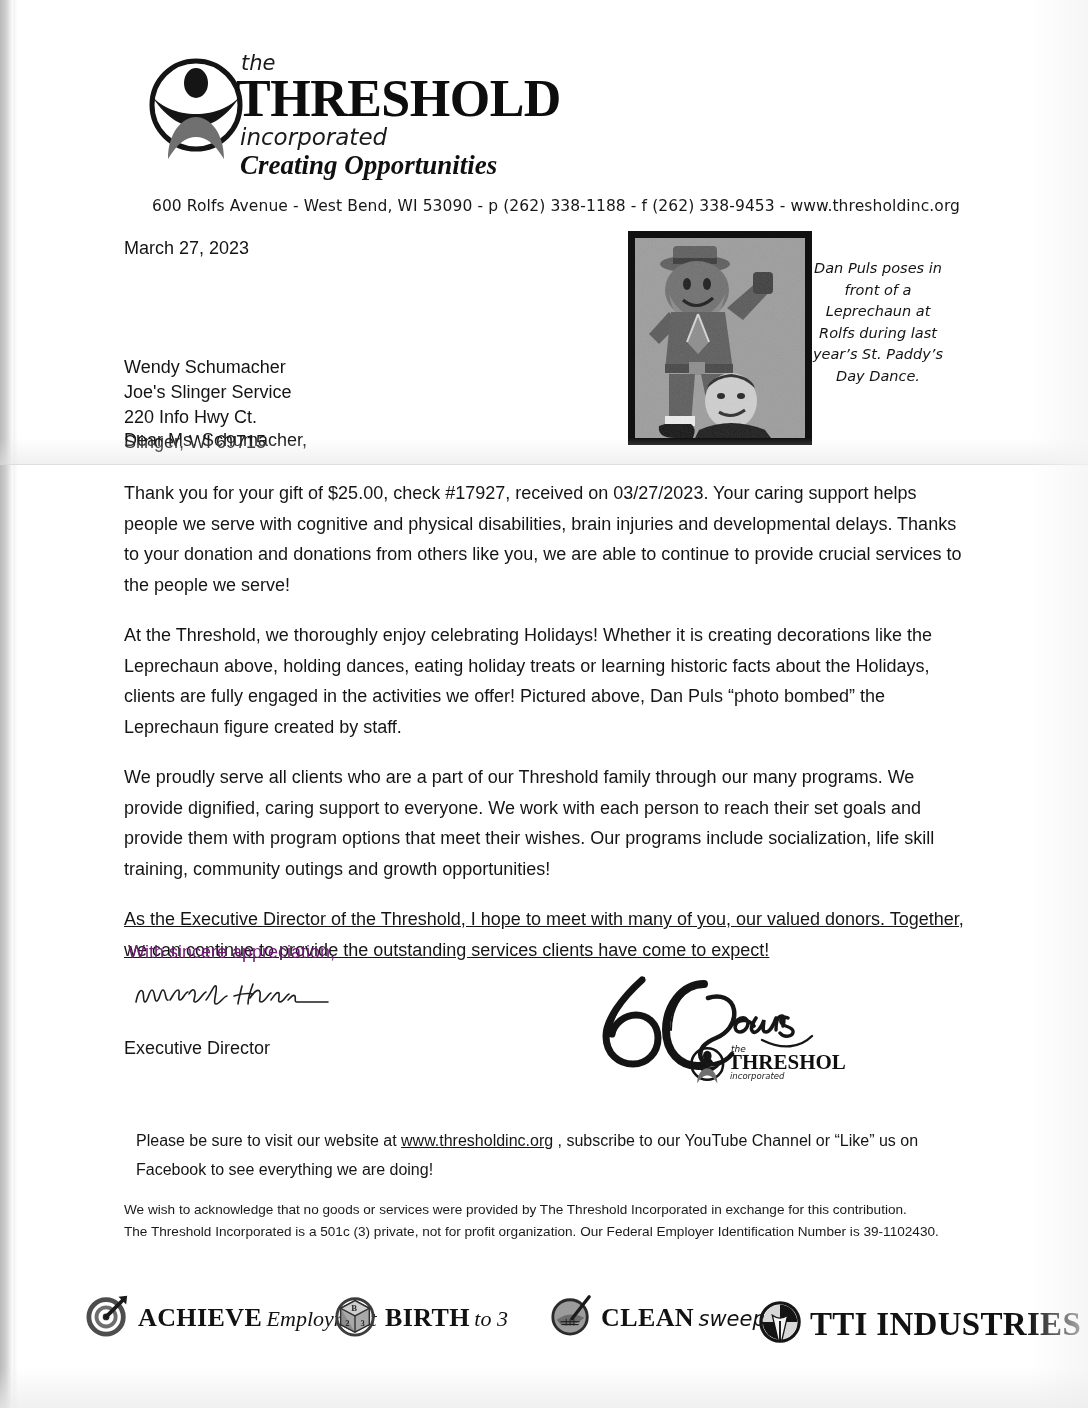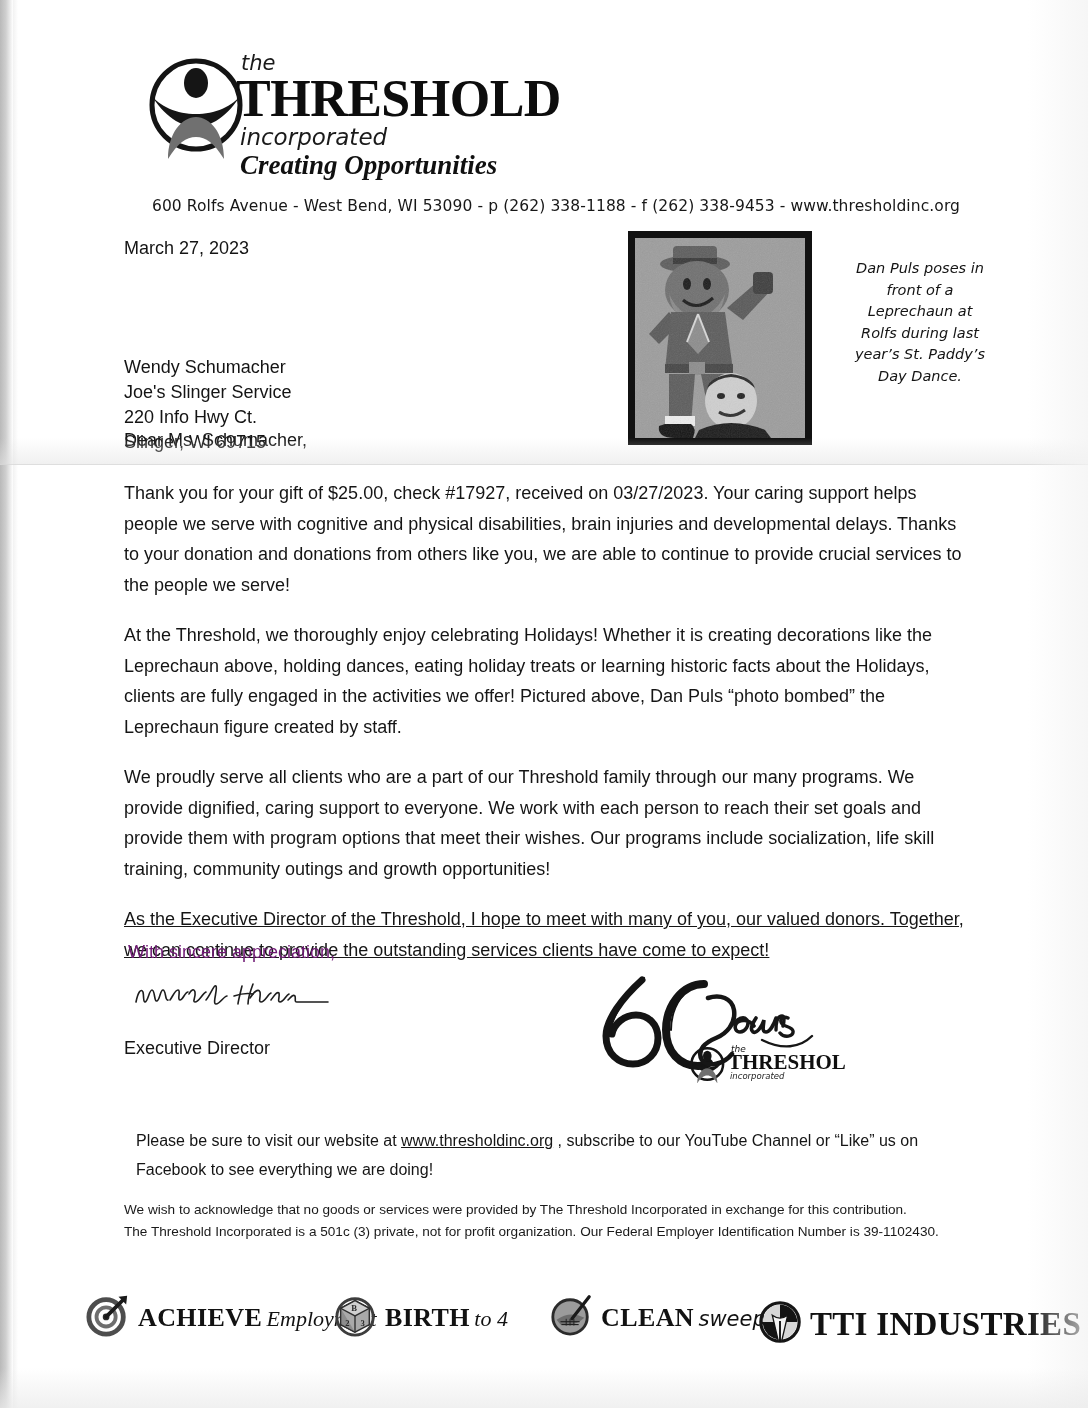--- a/index.html
+++ b/index.html
@@ -155,21 +155,20 @@
   .caption {
     position: absolute;
     left: 808px; top: 258px;
     width: 140px;
     text-align: center;
     font-family: "DejaVu Sans", sans-serif;
     font-style: italic;
     font-size: 14.5px;
     line-height: 21.5px;
     color: #141414;
-    margin-left: 42px;
   }
 
   
   .body-block {
     position: absolute;
     left: 124px; top: 478px;
     width: 846px;
   }
   .para {
     font-size: 18px;
@@ -465,21 +464,21 @@
           <path d="M23 8 L38 16 L23 24 L8 16 Z" fill="#cfcfcf" stroke="#2e2e2e" stroke-width="1.4"></path>
           <path d="M23 24 L23 41" stroke="#2e2e2e" stroke-width="1.4"></path>
           <path d="M8 16 L8 33 L23 41" fill="#8d8d8d" stroke="#2e2e2e" stroke-width="1.4"></path>
           <text x="22" y="19" font-family="Liberation Serif, serif" font-weight="bold" font-size="9" fill="#2a2a2a" text-anchor="middle">B</text>
           <text x="15" y="34" font-family="Liberation Serif, serif" font-weight="bold" font-size="9" fill="#2a2a2a" text-anchor="middle">2</text>
           <text x="31" y="34" font-family="Liberation Serif, serif" font-weight="bold" font-size="9" fill="#2a2a2a" text-anchor="middle">3</text>
         </svg>
       </span>
       <span class="flogo-text">
         <span class="fl-main">BIRTH</span>
-        <span class="fl-sub">to 4</span>
+        <span class="fl-sub">to 3</span>
       </span>
     </div>
 
     <div class="flogo" style="left:549px; top:10px;">
       <span class="flogo-icon">
         <svg viewBox="0 0 46 46" width="44" height="44">
           <circle cx="22" cy="25" r="18" fill="#9b9b9b" stroke="#2b2b2b" stroke-width="3"></circle>
           <path d="M8 28 Q22 18 37 26 Q26 36 12 33 Z" fill="#6d6d6d"></path>
           <path d="M12 30 L32 30" stroke="#1f1f1f" stroke-width="1.2"></path>
           <path d="M13 33 L31 33" stroke="#1f1f1f" stroke-width="1.2"></path>

